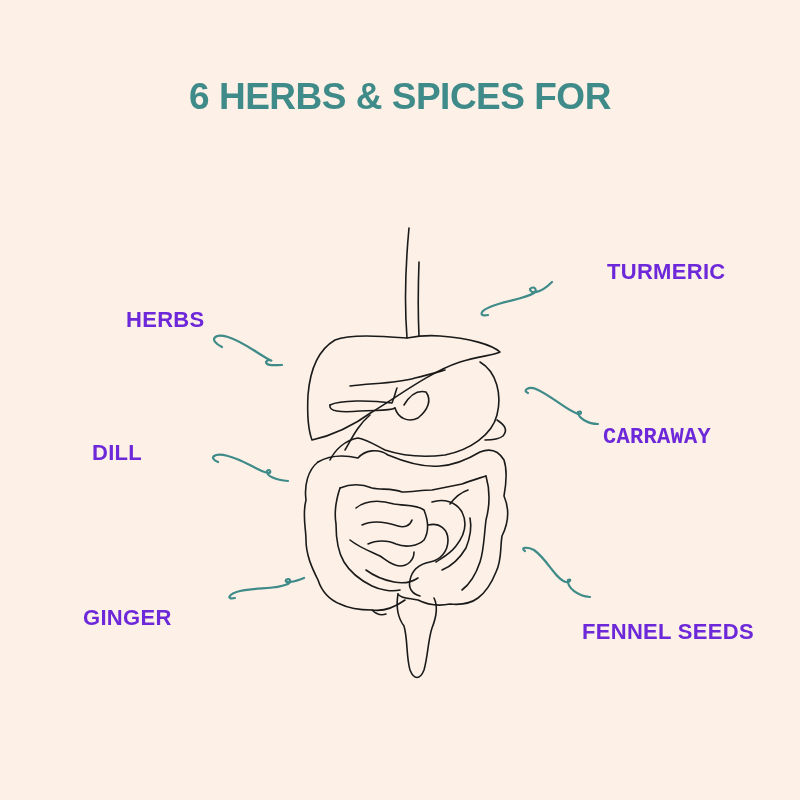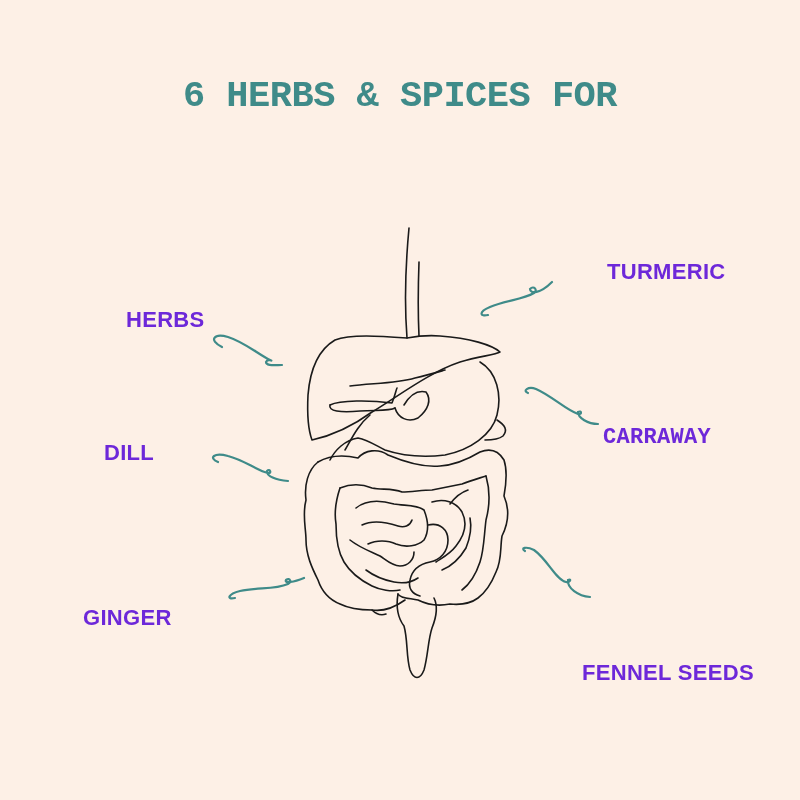--- a/index.html
+++ b/index.html
@@ -9,21 +9,21 @@
       position: relative;
       overflow: hidden;
       font-family: "Liberation Sans", sans-serif;
     }
     .title {
       position: absolute;
       left: 0; right: 0;
       top: 70px;
       text-align: center;
       color: #3f8b89;
-      font-family: Liberation Mono, monospace;
+      font-family: Liberation Sans, sans-serif;
       font-weight: bold;
       font-size: 37px;
       line-height: 53px;
       letter-spacing: -0.5px;
     }
     .title div { white-space: nowrap; }
     .label {
       position: absolute;
       color: #6d28d9;
       font-family: "Liberation Sans", sans-serif;
@@ -40,25 +40,25 @@
     }
   </style>
 </head>
 <body>
 
 <div class="title">
   <div>6 HERBS &amp; SPICES FOR</div>
 </div>
 
 <div class="label" style="left:126px; top:307px;">HERBS</div>
-<div class="label" style="left:104px; top:440px;">DILL</div>
+<div class="label" style="left:92px; top:440px;">DILL</div>
 <div class="label" style="left:83px; top:605px;text-align:center;">GINGER</div>
 <div class="label" style="left:607px; top:259px;">TURMERIC</div>
 <div class="label" style="left:603px; top:425px;font-family:Liberation Mono, monospace;">CARRAWAY</div>
-<div class="label" style="left:582px; top:619px;margin-top:41px;">FENNEL SEEDS</div>
+<div class="label" style="left:582px; top:619px;">FENNEL SEEDS</div>
 
 <svg class="art" viewBox="0 0 800 800">
 
   <g fill="none" stroke="#3f8b89" stroke-width="2.2" stroke-linecap="round">
 
     <path d="M222 347 C208 340 214 333 228 337 C244 342 258 354 270 360 C274 362 268 358 266 362 C266 366 274 365 282 365"></path>
 
     <path d="M218 462 C208 458 214 452 228 456 C244 460 256 470 268 473 C272 474 270 468 267 471 C266 476 276 480 288 481"></path>
 
     <path d="M235 598 C226 600 228 594 240 591 C258 587 274 590 288 584 C292 582 290 577 286 580 C284 584 294 582 304 578"></path>

